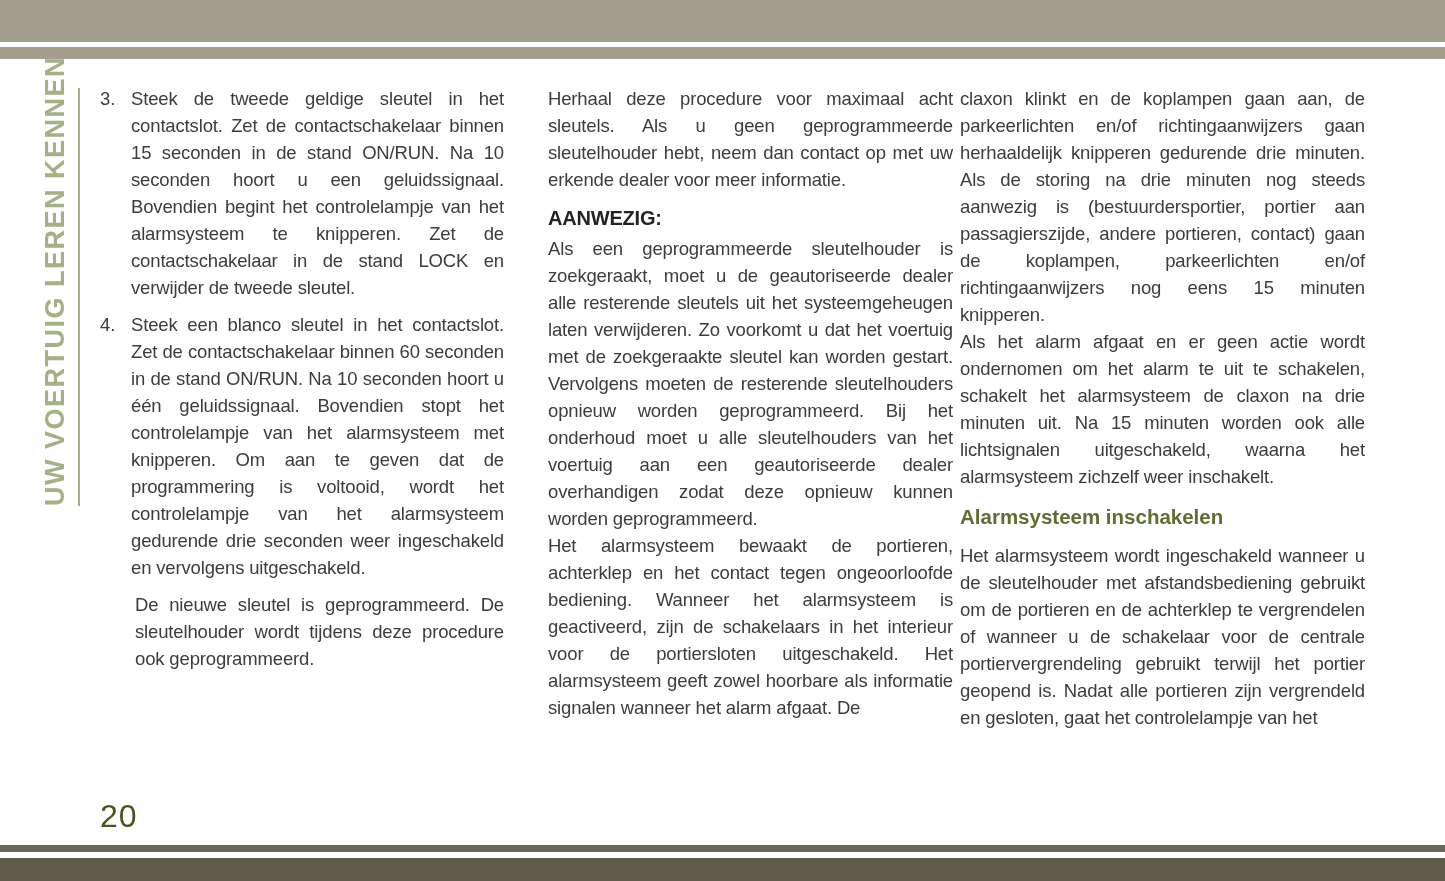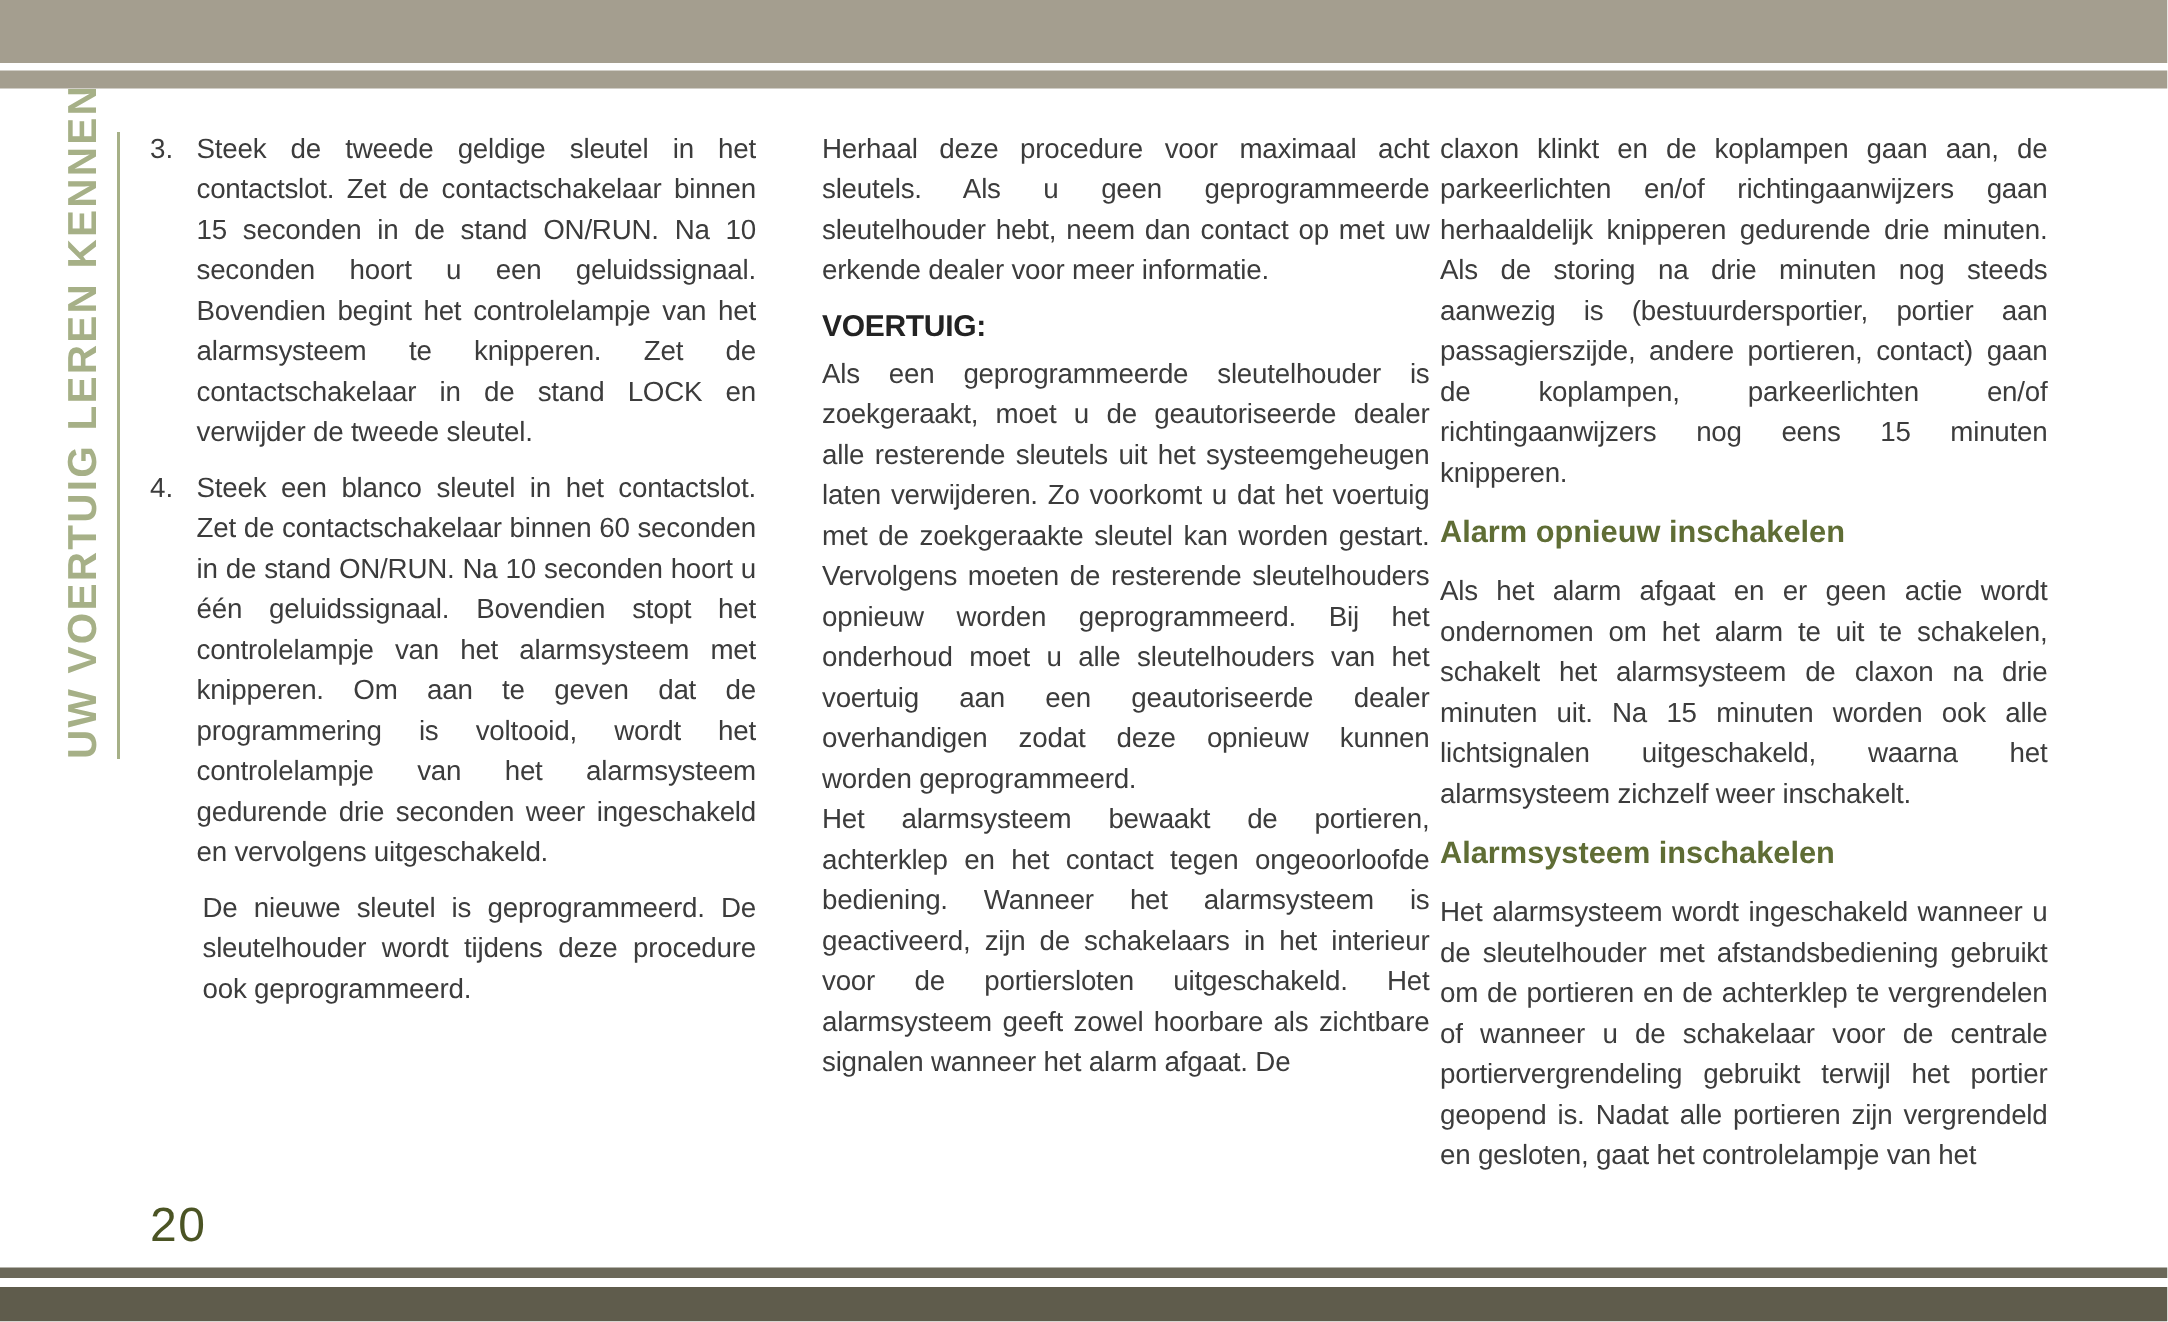--- a/index.html
+++ b/index.html
@@ -112,28 +112,27 @@
     </div>
     <div class="list-item">
       <span class="list-number">4.</span>
       <div class="list-text body-text">Steek een blanco sleutel in het contactslot. Zet de contactschakelaar binnen 60 seconden in de stand ON/RUN. Na 10 seconden hoort u één geluidssignaal. Bovendien stopt het controlelampje van het alarmsysteem met knipperen. Om aan te geven dat de programmering is voltooid, wordt het controlelampje van het alarmsysteem gedurende drie seconden weer ingeschakeld en vervolgens uitgeschakeld.</div>
     </div>
     <div class="body-text indent-para">De nieuwe sleutel is geprogrammeerd. De sleutelhouder wordt tijdens deze procedure ook geprogrammeerd.</div>
   </div>
 
   <div class="col col-2">
     <div class="body-text first">Herhaal deze procedure voor maximaal acht sleutels. Als u geen geprogrammeerde sleutelhouder hebt, neem dan contact op met uw erkende dealer voor meer informatie.</div>
-    <div class="note-heading">VOERTUIG:</div>
+    <div class="note-heading">AANWEZIG:</div>
     <div class="body-text first">Als een geprogrammeerde sleutelhouder is zoekgeraakt, moet u de geautoriseerde dealer alle resterende sleutels uit het systeemgeheugen laten verwijderen. Zo voorkomt u dat het voertuig met de zoekgeraakte sleutel kan worden gestart. Vervolgens moeten de resterende sleutelhouders opnieuw worden geprogrammeerd. Bij het onderhoud moet u alle sleutelhouders van het voertuig aan een geautoriseerde dealer overhandigen zodat deze opnieuw kunnen worden geprogrammeerd.</div>
-    <div class="body-text">Het alarmsysteem bewaakt de portieren, achterklep en het contact tegen ongeoorloofde bediening. Wanneer het alarmsysteem is geactiveerd, zijn de schakelaars in het interieur voor de portiersloten uitgeschakeld. Het alarmsysteem geeft zowel hoorbare als zichtbare signalen wanneer het alarm afgaat. De</div>
+    <div class="body-text">Het alarmsysteem bewaakt de portieren, achterklep en het contact tegen ongeoorloofde bediening. Wanneer het alarmsysteem is geactiveerd, zijn de schakelaars in het interieur voor de portiersloten uitgeschakeld. Het alarmsysteem geeft zowel hoorbare als informatie signalen wanneer het alarm afgaat. De</div>
   </div>
 
   <div class="col col-3">
     <div class="body-text first">claxon klinkt en de koplampen gaan aan, de parkeerlichten en/of richtingaanwijzers gaan herhaaldelijk knipperen gedurende drie minuten. Als de storing na drie minuten nog steeds aanwezig is (bestuurdersportier, portier aan passagierszijde, andere portieren, contact) gaan de koplampen, parkeerlichten en/of richtingaanwijzers nog eens 15 minuten knipperen.</div>
-    <div class="subheading">Alarm opnieuw inschakelen</div>
     <div class="body-text first">Als het alarm afgaat en er geen actie wordt ondernomen om het alarm te uit te schakelen, schakelt het alarmsysteem de claxon na drie minuten uit. Na 15 minuten worden ook alle lichtsignalen uitgeschakeld, waarna het alarmsysteem zichzelf weer inschakelt.</div>
     <div class="subheading">Alarmsysteem inschakelen</div>
     <div class="body-text first">Het alarmsysteem wordt ingeschakeld wanneer u de sleutelhouder met afstandsbediening gebruikt om de portieren en de achterklep te vergrendelen of wanneer u de schakelaar voor de centrale portiervergrendeling gebruikt terwijl het portier geopend is. Nadat alle portieren zijn vergrendeld en gesloten, gaat het controlelampje van het</div>
   </div>
 
   <div class="page-number">20</div>
 
   <div class="bottom-bar-thin"></div>
   <div class="bottom-bar"></div>
 

